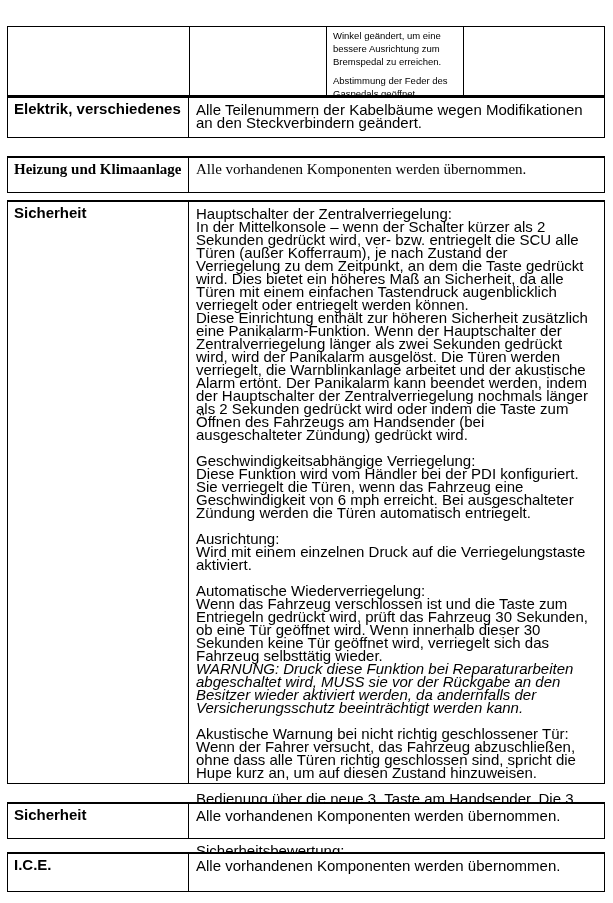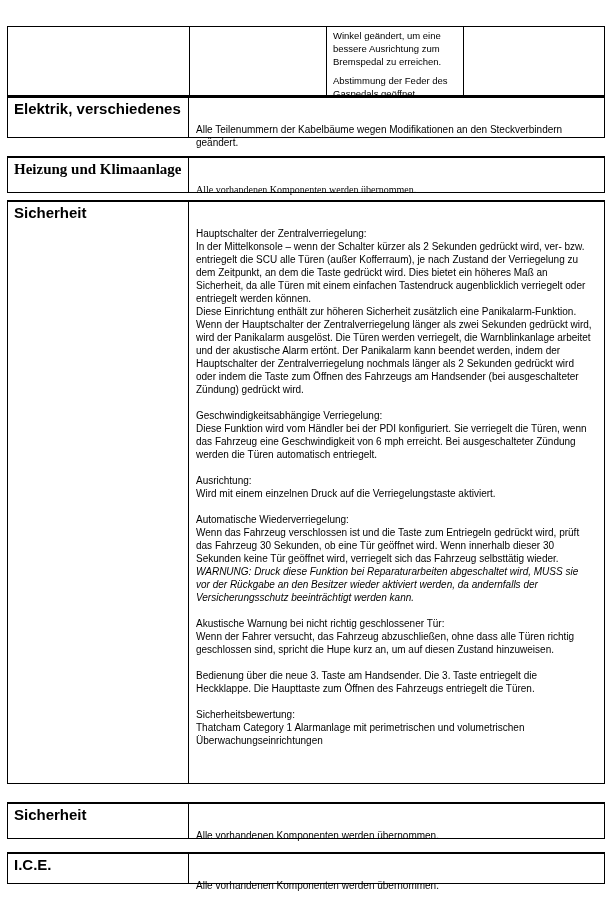--- a/index.html
+++ b/index.html
@@ -27,21 +27,21 @@
     position:absolute; left:7px; width:598px;
     box-sizing:border-box; border:1px solid #000; border-top:2px solid #000;
     display:flex; background:#fff;
   }
   .label-cell {
     width:181px; box-sizing:border-box; border-right:1px solid #000;
     padding:5px 6px 0 6px; font-weight:bold; font-size:15px; line-height:12px;
   }
   .content-cell {
     flex:1; box-sizing:border-box;
-    padding:5px 10px 4px 7px; font-size:10px; line-height:13px;margin-top:20px;
+    padding:5px 10px 4px 7px; font-size:15px; line-height:13px;
   }
   .block { margin-bottom:13px; }
   .block:last-child { margin-bottom:0; }
   .italic { font-style:italic; }
 </style>
 </head>
 <body>
 
 <div class="page">
 
@@ -106,18 +106,18 @@
       </div>
 
     </div>
   </div>
 
   <div class="tbl" style="top:802px; height:37px;">
     <div class="label-cell">Sicherheit</div>
     <div class="content-cell">Alle vorhandenen Komponenten werden übernommen.</div>
   </div>
 
-  <div class="tbl" style="top:852px; height:32px;">
+  <div class="tbl" style="top:852px; height:40px;">
     <div class="label-cell">I.C.E.</div>
     <div class="content-cell">Alle vorhandenen Komponenten werden übernommen.</div>
   </div>
 
 </div>
 
 </body></html>

